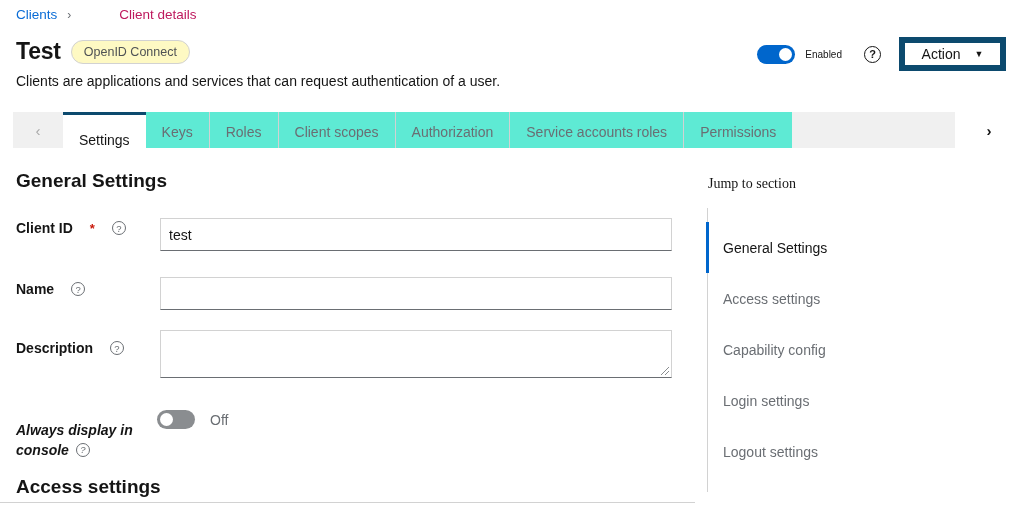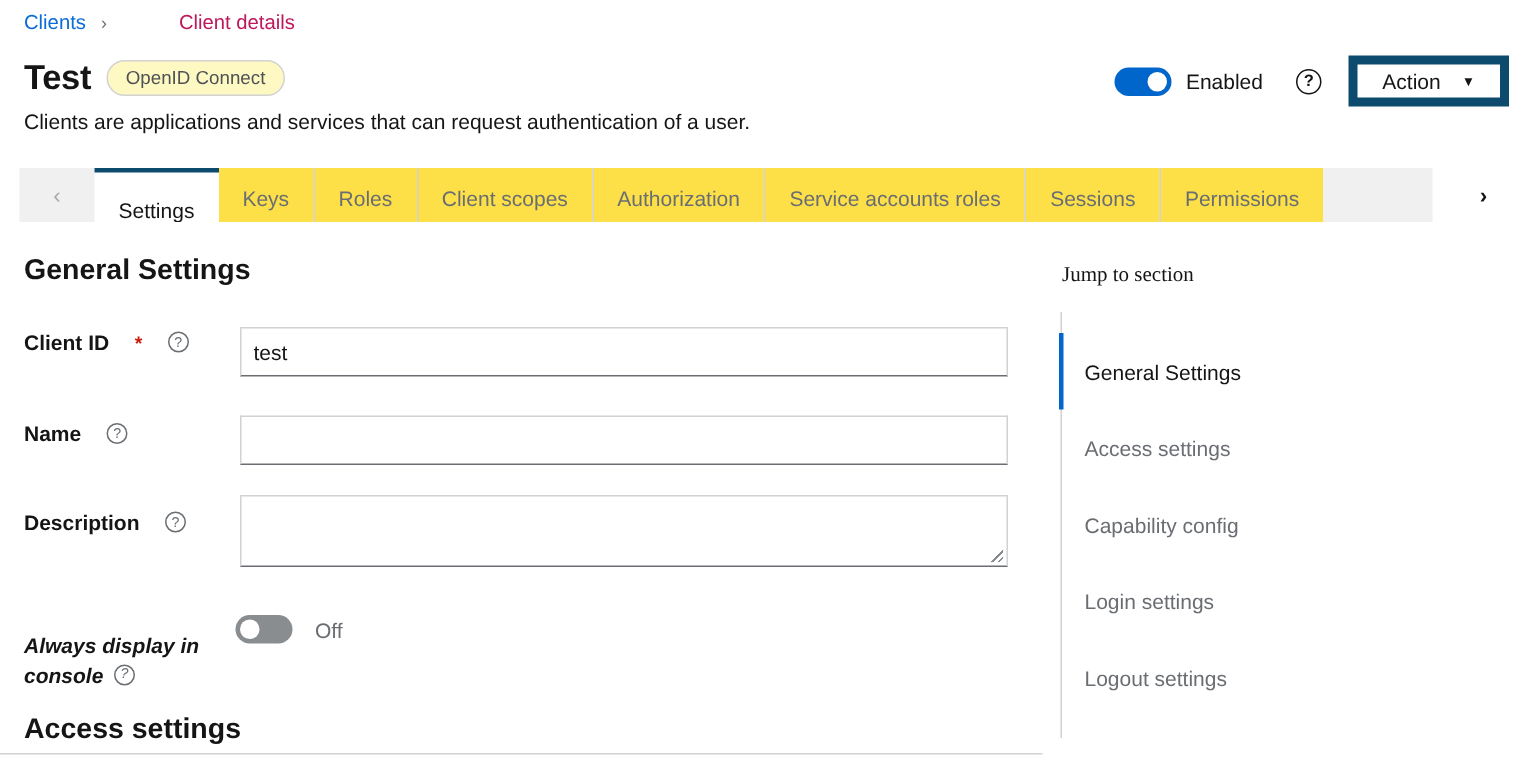--- a/index.html
+++ b/index.html
@@ -21,35 +21,35 @@
   .page-title { font-size:23px; font-weight:bold; letter-spacing:-0.2px; }
   .badge { border:1px solid #d2d2d2; background:#fef9c3; color:#4f5255; border-radius:14px; padding:4px 12px; font-size:12.5px; white-space:nowrap; }
 
   .header-controls { position:absolute; top:37px; right:5px; display:flex; align-items:center; height:34px; }
   .switch { width:38px; height:19px; border-radius:10px; position:relative; cursor:pointer; flex:none; }
   .switch.on  { background:#0066cc; }
   .switch.off { background:#8a8d90; }
   .switch .knob { position:absolute; width:13px; height:13px; border-radius:50%; background:#fff; top:3px; }
   .switch.on  .knob { right:3px; }
   .switch.off .knob { left:3px; }
-  .enabled-label { margin-left:10px; font-size:14px; }
+  .enabled-label { margin-left:10px; font-size:10px; }
   .help-circle { width:17px; height:17px; border:1.5px solid #151515; border-radius:50%; font-size:11px; font-weight:bold;
                  display:inline-flex; align-items:center; justify-content:center; color:#151515; margin-left:22px; cursor:pointer; }
   .action-btn { margin-left:18px; border:6px solid #0c4a6e; background:#fff; height:34px; width:107px;
                 display:flex; align-items:center; justify-content:center; gap:14px; font-size:14px; cursor:pointer; color:#151515; }
   .caret { font-size:9px; color:#151515; }
 
   .subtitle { position:absolute; top:73px; left:16px; font-size:14px; color:#151515; }
 
   
   .tabbar { position:absolute; top:112px; left:13px; width:942px; height:36px; display:flex; overflow:hidden; background:#f0f0f0; }
   .scroll-btn { width:50px; height:36px; display:flex; align-items:center; justify-content:center; flex:none; cursor:pointer; }
   .scroll-btn.left { color:#a8a8a8; font-size:15px; background:#f0f0f0; }
   .tab { flex:none; display:flex; align-items:center; padding:3px 16px 0 16px; font-size:14px; color:#6a6e73;
-         background:#fde047; border-left:1px solid #d2d2d2; cursor:pointer; white-space:nowrap; }
+         background:#5eead4; border-left:1px solid #d2d2d2; cursor:pointer; white-space:nowrap; }
   .tab.active { background:#fff; color:#151515; border-top:3px solid #0c4a6e; padding-top:16px; border-left:none; }
   .tab.active + .tab { border-left:none; }
   .scroll-right { position:absolute; top:112px; left:970px; width:38px; height:36px; display:flex; align-items:center;
                   justify-content:center; background:#fff; color:#151515; font-weight:bold; font-size:15px; cursor:pointer; }
 
   
   .section-title { position:absolute; left:16px; font-size:19px; font-weight:bold; }
   .field-label { position:absolute; left:16px; font-size:14px; font-weight:bold; display:flex; align-items:center; gap:17px; }
   .help-sm { width:14px; height:14px; border:1px solid #6a6e73; color:#6a6e73; border-radius:50%; font-size:9.5px;
              display:inline-flex; align-items:center; justify-content:center; font-weight:normal; flex:none; cursor:pointer; }
@@ -103,21 +103,20 @@
 <div class="tabbar">
   <div class="scroll-btn left">
     <span>‹</span>
   </div>
   <div class="tab active">Settings</div>
   <div class="tab">Keys</div>
   <div class="tab">Roles</div>
   <div class="tab">Client scopes</div>
   <div class="tab">Authorization</div>
   <div class="tab">Service accounts roles</div>
-  <div class="tab">Sessions</div>
   <div class="tab">Permissions</div>
 </div>
 <div class="scroll-right">
   <span>›</span>
 </div>
 
 <h2 class="section-title" style="top:170px;">General Settings</h2>
 
 <div class="field-label" style="top:220px;">
   <span>Client ID</span>

